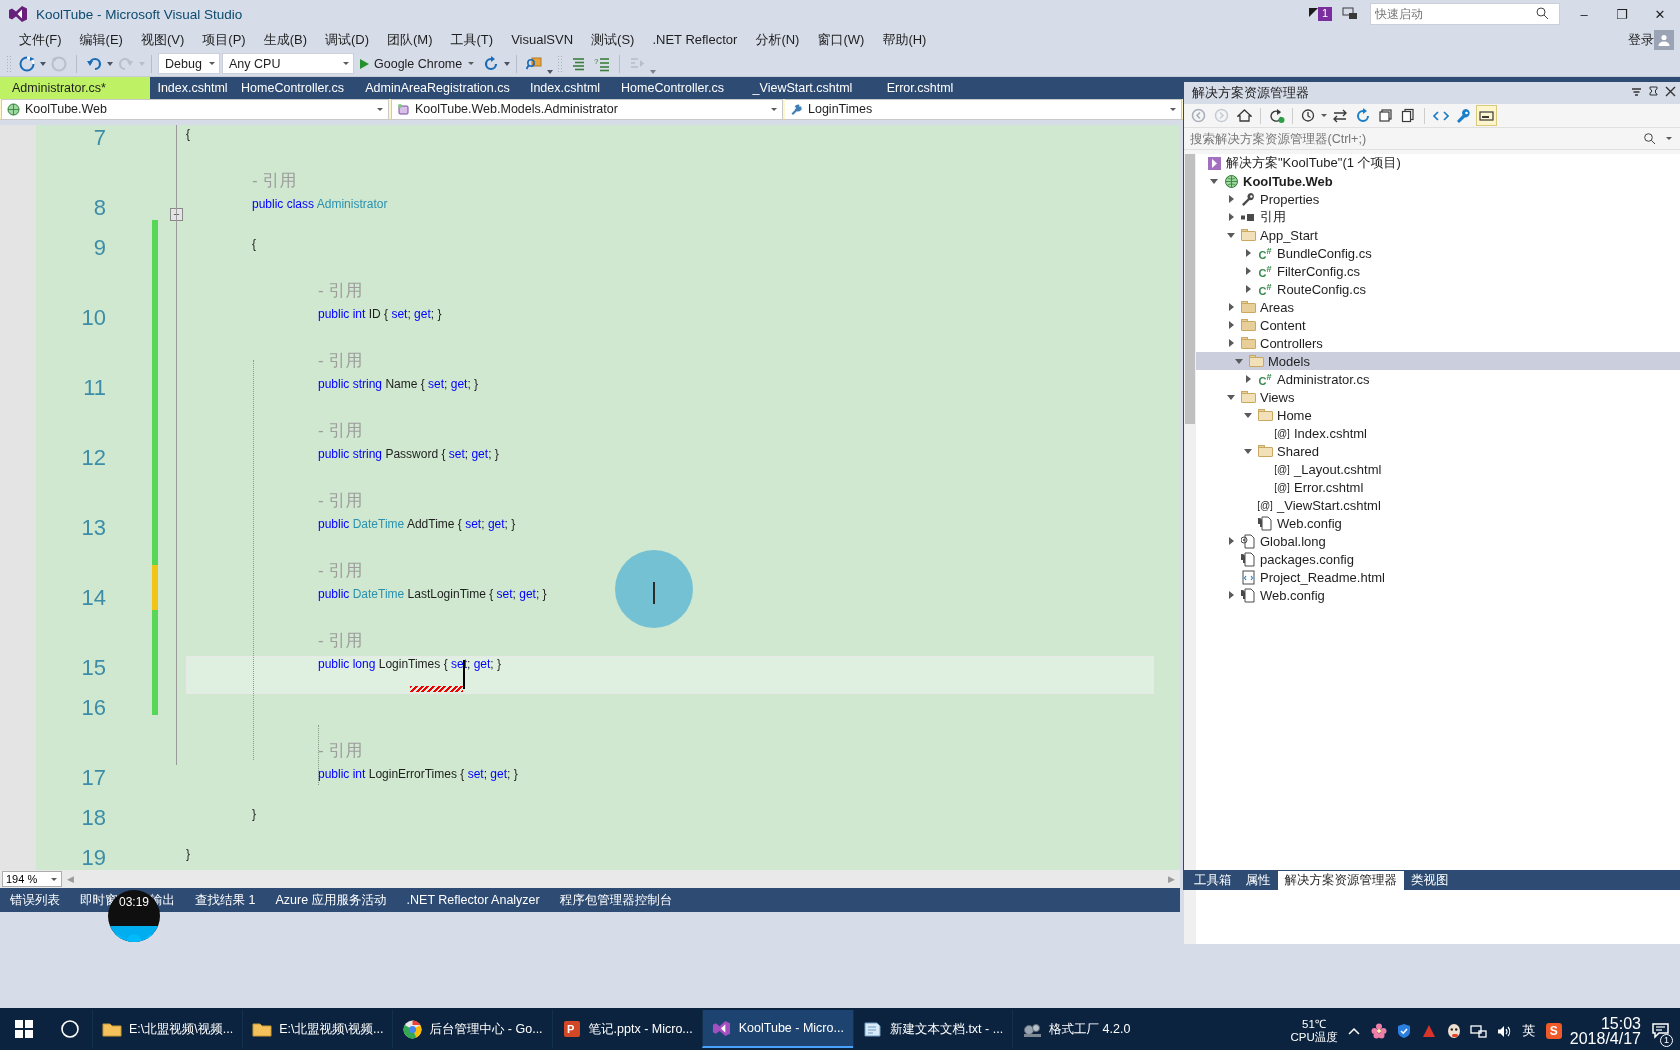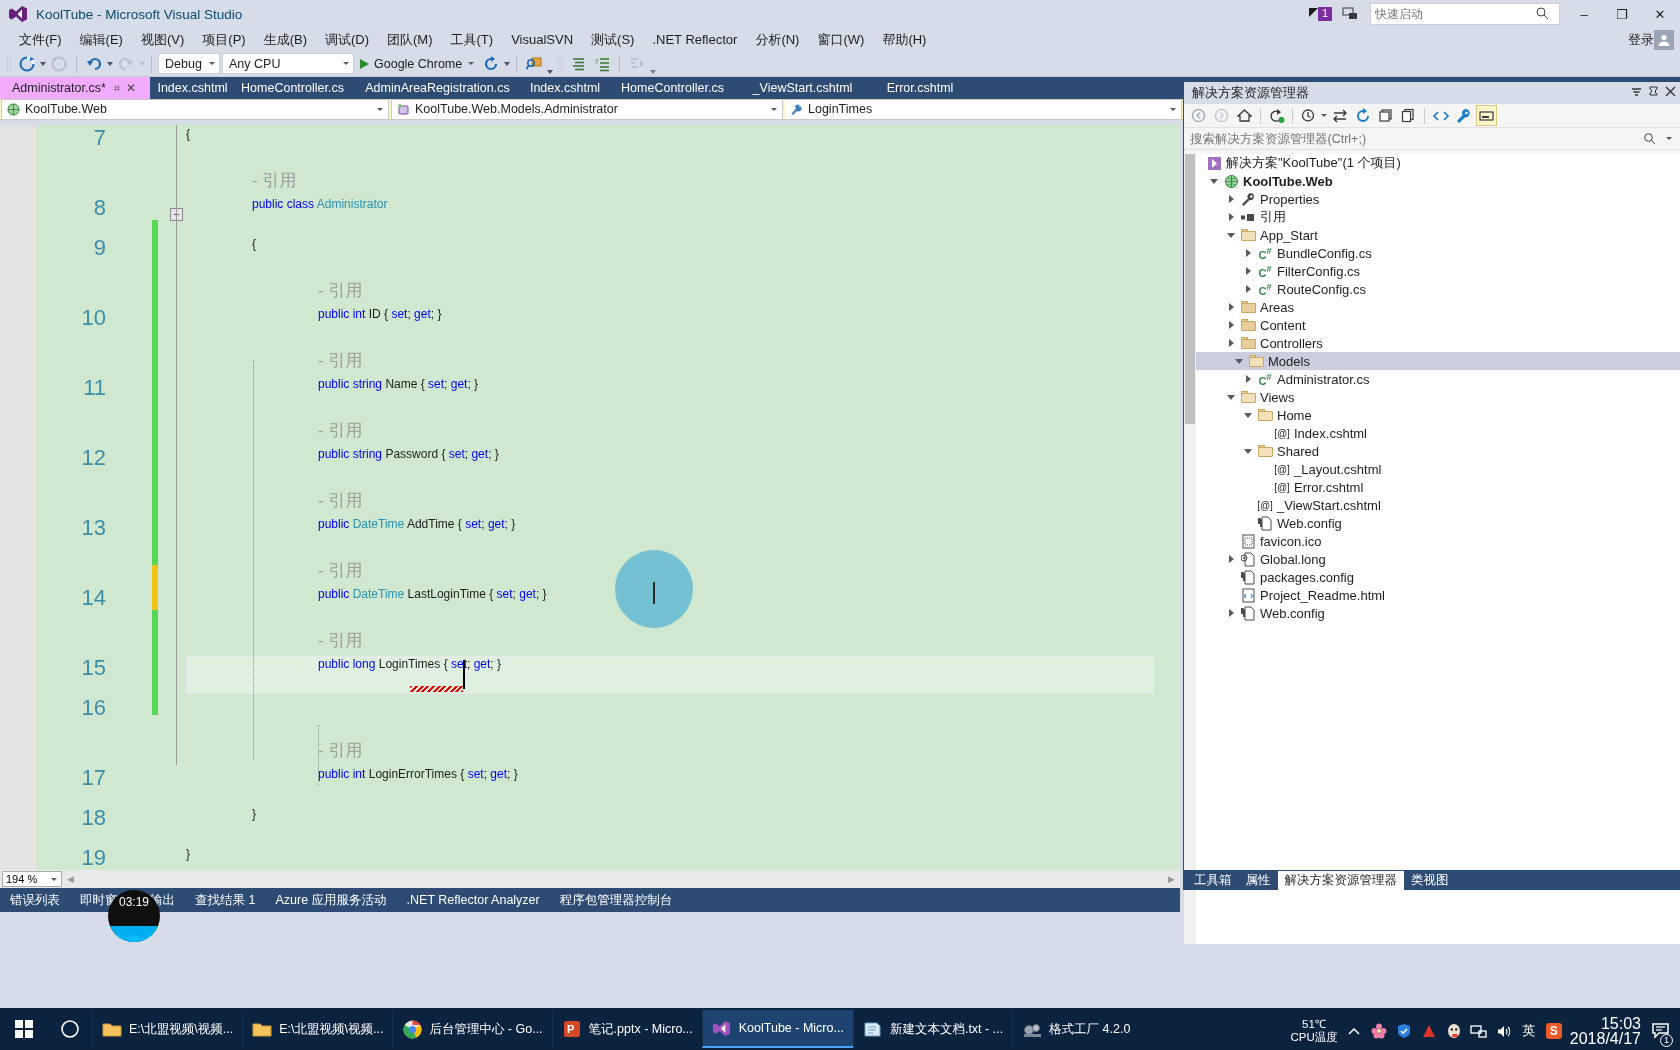--- a/index.html
+++ b/index.html
@@ -43,21 +43,21 @@
   .tb-ico { width:22px;height:22px;display:flex;align-items:center;justify-content:center;}
   .caret { width:0;height:0;border-left:3.5px solid transparent;border-right:3.5px solid transparent;border-top:4px solid #4a5568; }
   .caret-sm{ width:0;height:0;border-left:3px solid transparent;border-right:3px solid transparent;border-top:3.5px solid #5a5a5a;}
   .tb-combo { height:21px;background:#fff;border:1px solid #ccceda;display:flex;align-items:center;justify-content:space-between;padding:0 4px 0 6px;font-size:12.5px;color:#1e1e1e;}
   .play-tri { width:0;height:0;border-left:9px solid #24912c;border-top:5.5px solid transparent;border-bottom:5.5px solid transparent;margin-right:5px;}
   #run-btn{display:flex;align-items:center;padding:0 4px;height:22px;font-size:12.5px;color:#1e1e1e;}
 
   
   #tabstrip { height:22px; background:#2d4b73; display:flex; align-items:flex-end; position:relative;}
   .dtab { height:22px; display:flex;align-items:center; padding:0 12px; font-size:12.5px;color:#fff; white-space:nowrap;}
-  .dtab.active { background:#f0abfc; color:#1e1e1e; }
+  .dtab.active { background:#bef264; color:#1e1e1e;gap:45px; }
   .dtab .pin { margin-left:8px; font-size:11px;color:#555; }
   .dtab .cls { margin-left:6px; font-size:12px;color:#444;}
   #tabstrip-right { position:absolute;right:0;top:0;height:22px;width:28px;display:flex;align-items:center;justify-content:center;background:#2d4b73;}
 
   
   #navbar { height:21px; background:#fdf6cd; display:flex; align-items:center; border-bottom:1px solid #d5cfa9;}
   .navcombo { height:21px; display:flex;align-items:center; background:#fff; border:1px solid #c9c9c9; margin:0 1px; font-size:12.5px; color:#1e1e1e; padding-left:4px; position:relative;}
   .navcombo .nc-caret{position:absolute;right:5px;top:8px;}
   .nc-ico{width:14px;height:14px;margin-right:5px;display:flex;align-items:center;justify-content:center;}
 
@@ -789,30 +789,20 @@
           <span class="tw"></span>
           <span class="ti">
             <svg width="14" height="15" viewBox="0 0 14 15">
               <path d="M4 1h6l3 3v10H4z" fill="#fff" stroke="#4a4a4a"></path>
               <path d="M4 5a3 3 0 1 0-3 3h1v3h2z" fill="#4a4a4a"></path>
             </svg>
           </span>
           <span class="tl">Web.config</span>
         </div>
         <div class="tr" style="padding-left: 40px;">
-          <span class="tw"></span>
-          <span class="ti">
-            <svg width="13" height="15" viewBox="0 0 13 15">
-              <rect x="1" y="1" width="11" height="13" fill="#fff" stroke="#4a4a4a"></rect>
-              <rect x="3" y="4" width="7" height="7" fill="none" stroke="#4a4a4a" stroke-dasharray="1 1"></rect>
-            </svg>
-          </span>
-          <span class="tl">favicon.ico</span>
-        </div>
-        <div class="tr" style="padding-left: 40px;">
           <span class="tw">
             <span class="tri-r"></span>
           </span>
           <span class="ti">
             <svg width="14" height="15" viewBox="0 0 14 15">
               <path d="M4 1h6l3 3v10H4z" fill="#fff" stroke="#4a4a4a"></path>
               <circle cx="3" cy="6" r="3" fill="none" stroke="#4a4a4a"></circle>
               <circle cx="3" cy="6" r="1" fill="#4a4a4a"></circle>
             </svg>
           </span>

